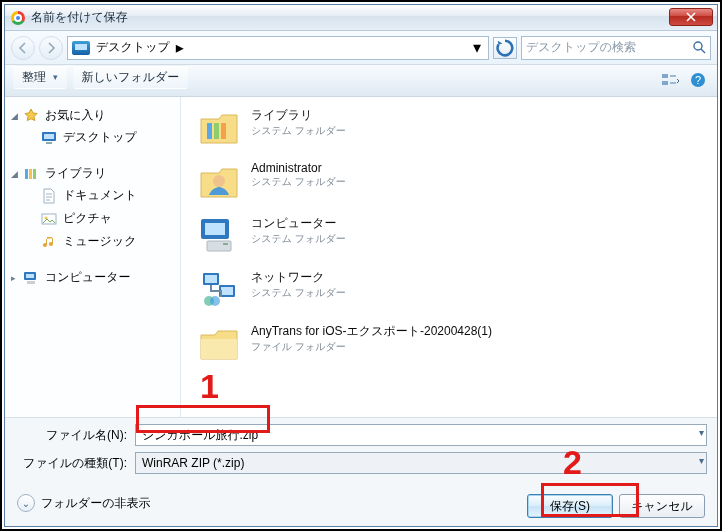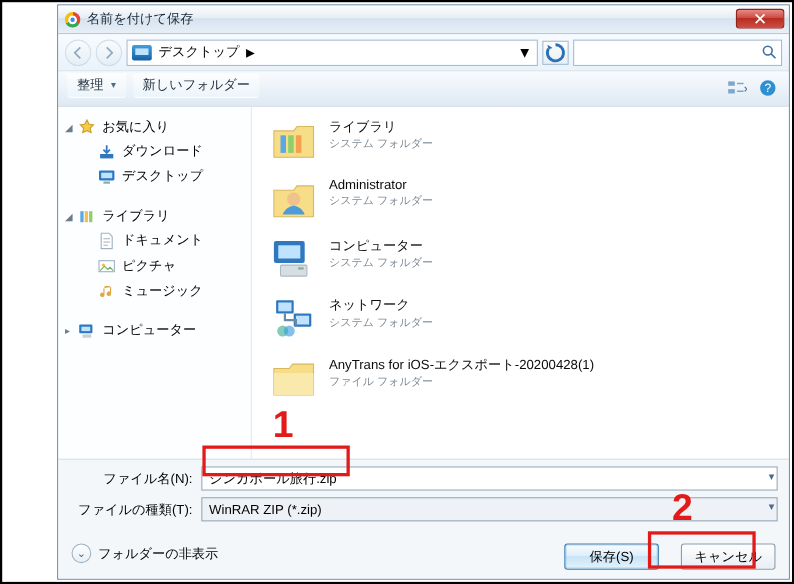--- a/index.html
+++ b/index.html
@@ -1,18 +1,18 @@
 <!DOCTYPE html>
 <html><head>
 <meta charset="utf-8">
 <style>
   * { box-sizing: border-box; margin: 0; padding: 0; font-family: "Meiryo UI", "Segoe UI", Tahoma, sans-serif; }
   body { background: #fff; }
   .frame { width: 722px; height: 531px; border: 2px solid #000; background: #fff; position: relative; }
-  .wnd { position: absolute; left: 2px; top: 2px; right: 2px; bottom: 2px; border: 1px solid #5a7fa0; background: #fff; display: flex; flex-direction: column; margin-left: 48px; }
+  .wnd { position: absolute; left: 2px; top: 2px; right: 2px; bottom: 2px; border: 1px solid #5a7fa0; background: #fff; display: flex; flex-direction: column; }
   .title-bar { height: 26px; background: linear-gradient(#fdfefe,#e6edf4 45%,#d6e2ee 46%,#e7eff7); border-bottom: 1px solid #b7c9da; display: flex; align-items: center; padding-left: 6px; position: relative; }
   .title-bar .chrome-icon { width: 14px; height: 14px; border-radius: 50%; position: relative; margin-right: 6px; background: conic-gradient(#ea4335 0 120deg,#34a853 120deg 240deg,#fbbc05 240deg 360deg); }
   .title-bar .chrome-icon::after { content:""; position:absolute; left:3px; top:3px; width:8px; height:8px; border-radius:50%; background:#4285f4; border:2px solid #fff; box-sizing:border-box;}
   .title-text { font-size: 12px; color: #1b2b3a; }
   .win-close { position: absolute; right: 4px; top: 3px; width: 44px; height: 18px; border-radius: 3px; background: linear-gradient(#e68a84,#cf4b42 45%,#b52c20 46%,#cf4b42); border: 1px solid #8b231a; display:flex; align-items:center; justify-content:center;}
   .win-close svg { width:10px; height:10px; }
   .nav-row { height: 34px; background: linear-gradient(#f7fbff,#eaf2fa); display:flex; align-items:center; padding: 0 6px; gap:4px; border-bottom:1px solid #d0dbe6; }
   .nav-btn { width:24px; height:24px; border-radius:50%; border:1px solid #b7c9da; background:linear-gradient(#fdfefe,#e0ebf5); display:flex; align-items:center; justify-content:center; opacity:.55;}
   .nav-btn svg{width:12px;height:12px;}
   .breadcrumb { flex:1; height:24px; border:1px solid #a8bdd2; background:#fff; display:flex; align-items:center; padding-left:4px; position:relative;}
@@ -49,21 +49,21 @@
   .fn-row{ display:flex; align-items:center; padding:6px 10px 4px; gap:8px;}
   .fn-label{ width:112px; text-align:right; font-size:12px;}
   .fn-field{ flex:1; height:22px; border:1px solid #97aabc; background:#fff; font-size:12px; padding:0 6px; display:flex; align-items:center; position:relative;}
   .fn-field .dd{position:absolute;right:2px;top:2px;color:#4a6b8a;font-size:10px;}
   .ft-row{ display:flex; align-items:center; padding:2px 10px 6px; gap:8px;}
   .ft-field{ flex:1; height:22px; border:1px solid #97aabc; background:#eef2f6; font-size:12px; padding:0 6px; display:flex; align-items:center; position:relative;}
   .ft-field .dd{position:absolute;right:2px;top:2px;color:#4a6b8a;font-size:10px;}
   .action-row{ height:46px; display:flex; align-items:center; padding:0 12px; position:relative;}
   .hide-folders{ display:flex; align-items:center; gap:6px; font-size:12px;}
   .chev-circle{width:18px;height:18px;border-radius:50%;border:1px solid #9fb2c4;background:linear-gradient(#fff,#e8eff6);display:flex;align-items:center;justify-content:center;font-size:10px;color:#4a6b8a;}
-  .buttons{position:absolute; right:12px; bottom:8px; display:flex; gap:20px;text-align:center;}
+  .buttons{position:absolute; right:12px; bottom:8px; display:flex; gap:6px;text-align:center;}
   .btn{ min-width:86px; height:24px; border:1px solid #8a9eb2; border-radius:3px; background:linear-gradient(#fefefe,#e8eef4); font-size:12px; display:flex; align-items:center; justify-content:center; padding:0 10px;}
   .btn.primary{ border-color:#3c7fb1; box-shadow:0 0 0 1px #a8d4f0 inset; background:linear-gradient(#fafdff,#dceefa 48%,#c7e3f6 50%,#e6f3fc);}
   .callout-red{ position:absolute; border:3px solid #e21a1a; pointer-events:none;}
   .callout-num{ position:absolute; font-size:34px; font-weight:700; color:#e21a1a; pointer-events:none;}
 </style>
 </head>
 <body>
 
 <div class="frame">
  <div class="wnd">
@@ -95,20 +95,21 @@
       <span class="bc-arrow">▸</span>
       <span class="bc-drop">▾</span>
     </div>
     <div class="nav-refresh">
           <svg viewBox="0 0 12 12">
             <path d="M6 2 a4 4 0 1 1 -3.5 2" fill="none" stroke="#2a72b5" stroke-width="1.4"></path>
             <path d="M2 2 L2.5 4.2 L4.6 3.6 Z" fill="#2a72b5"></path>
           </svg>
         </div>
     <div class="search">
+      <span>デスクトップの検索</span>
       <span class="mag"><svg width="14" height="14" viewBox="0 0 14 14">
               <circle cx="6" cy="6" r="4" fill="none" stroke="#3b6ea5" stroke-width="1.4"></circle>
               <path d="M9 9 L13 13" stroke="#3b6ea5" stroke-width="1.4"></path>
             </svg></span>
     </div>
   </div>
 
   <div class="tool-row">
     <div class="tool-btn drop">
           <span>整理</span>
@@ -143,29 +144,20 @@
           <span class="ic">
                 <svg viewBox="0 0 16 16">
                   <path d="M8 1l2 4 4 .5-3 3 .8 4L8 10.8 4.2 12.5 5 8.5 2 5.5 6 5z" fill="#f6c84c" stroke="#caa028"></path>
                 </svg>
               </span>
           <span>お気に入り</span>
         </div>
         <div class="sb-item">
               <span class="ic">
                 <svg viewBox="0 0 16 16">
-                  <rect x="2" y="10" width="12" height="4" fill="#2f78c0"></rect>
-                  <path d="M8 2v6M5 6l3 3 3-3" fill="none" stroke="#2f78c0" stroke-width="1.6"></path>
-                </svg>
-              </span>
-              <span>ダウンロード</span>
-            </div>
-        <div class="sb-item">
-              <span class="ic">
-                <svg viewBox="0 0 16 16">
                   <rect x="1" y="2" width="14" height="9" rx="1" fill="#2f78c0"></rect>
                   <rect x="3" y="4" width="10" height="5" fill="#bfe3ff"></rect>
                   <rect x="5" y="12" width="6" height="2" fill="#8aa"></rect>
                 </svg>
               </span>
               <span>デスクトップ</span>
             </div>
       </div>
 
       <div class="sb-group">

